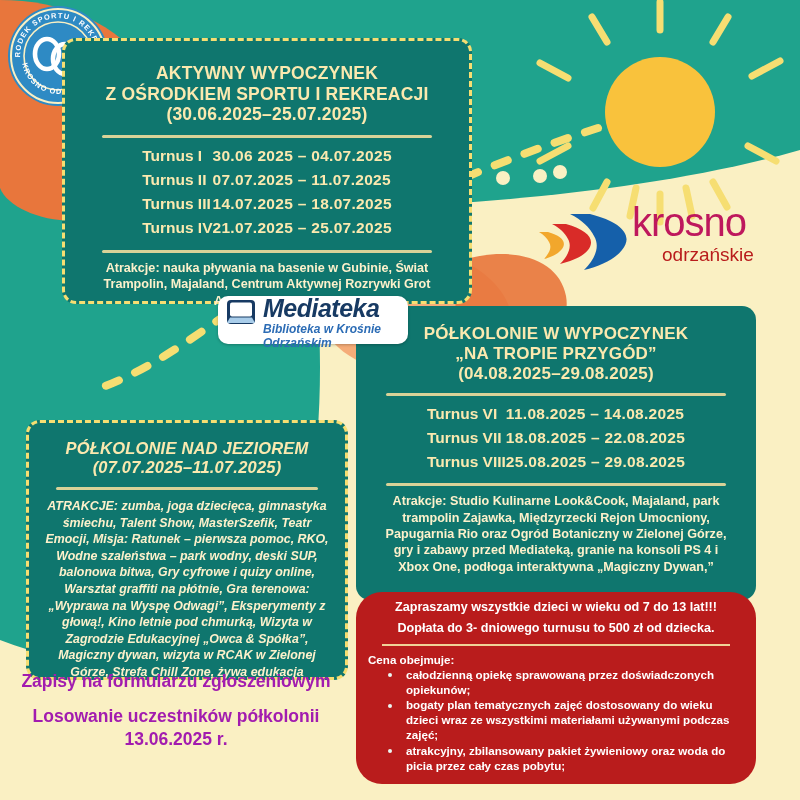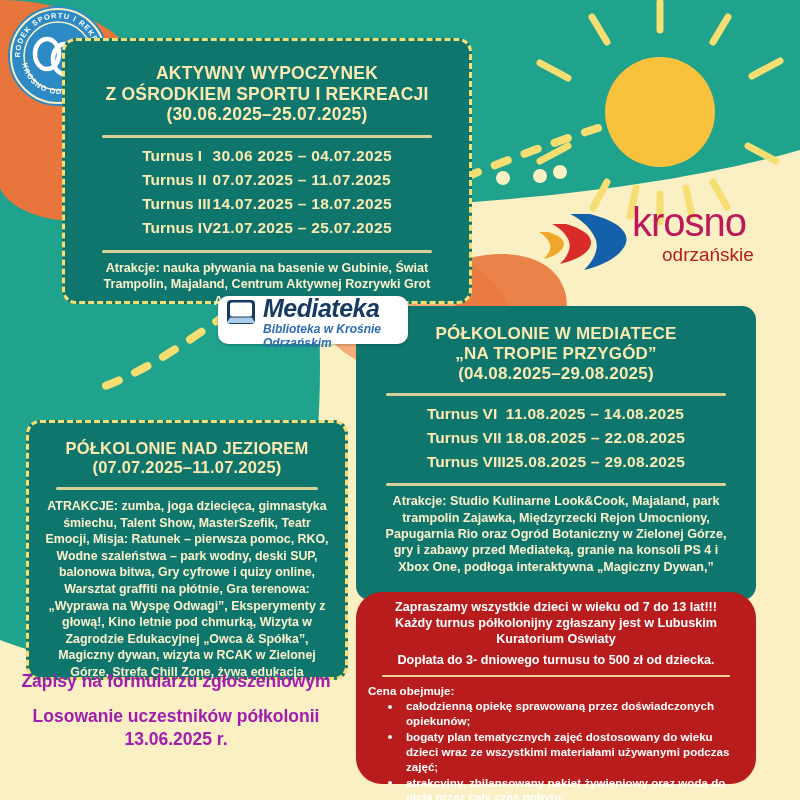--- a/index.html
+++ b/index.html
@@ -204,21 +204,21 @@
       <path d="M60,12 C92,20 104,34 92,48 C84,58 70,64 54,68 C66,56 70,44 64,34 C60,26 52,18 40,12 Z" fill="#1560AA"></path>
       <path d="M36,22 C58,28 66,38 58,48 C52,55 42,59 30,62 C39,53 42,44 38,37 C35,31 30,26 22,22 Z" fill="#D92B28"></path>
       <path d="M18,30 C32,34 37,40 32,47 C28,52 22,55 14,57 C20,50 22,45 19,40 C17,36 14,33 9,30 Z" fill="#F2A72C"></path>
     </svg>
     <div class="krosno-word" style="position:absolute;left:102px;top:2px;font-size:40px;">krosno</div>
     <div class="krosno-sub" style="position:absolute;left:132px;top:42px;font-size:19px;">odrzańskie</div>
   </div>
 
   <div class="card card-orange" style="left:356px;top:286px;width:400px;height:294px;padding:10px 8px 8px;">
     <div class="card-title" style="font-size:17px;margin-top:8px;">
-      <div>PÓŁKOLONIE W MEDIATECE</div>
+      <div>PÓŁKOLONIE W WYPOCZYNEK</div>
       <div>„NA TROPIE PRZYGÓD”</div>
       <div>(04.08.2025–29.08.2025)</div>
     </div>
     <div class="rule" style="width:340px;margin-top:9px;"></div>
     <table class="turnus" style="font-size:15.5px;margin-top:6px;">
       <tbody>
         <tr>
           <td class="tlabel">Turnus VI</td>
           <td class="tdate">11.08.2025 – 14.08.2025</td>
         </tr>
@@ -243,40 +243,39 @@
         <rect x="5" y="6.5" width="22" height="14" rx="2" fill="#FFFFFF"></rect>
         <path d="M5,21.5 H27 L30,27 H2 Z" fill="#A9CDEA"></path>
       </svg>
     </div>
     <div style="margin-left:4px;">
       <div class="med-word" style="font-size:25px;line-height:1;">Mediateka</div>
       <div class="med-sub" style="font-size:12px;margin-top:1px;">Biblioteka w Krośnie Odrzańskim</div>
     </div>
   </div>
 
-  <div class="card card-orange dashed" style="left:26px;top:400px;width:322px;height:260px;padding:8px 6px 6px;">
+  <div class="card card-orange dashed" style="left:26px;top:400px;width:322px;height:260px;padding:8px 6px 6px;font-style:italic;">
     <div class="card-title" style="font-size:16.5px;margin-top:8px;">
       <div>PÓŁKOLONIE NAD JEZIOREM</div>
       <div>(07.07.2025–11.07.2025)</div>
     </div>
     <div class="rule" style="width:262px;margin-top:9px;"></div>
     <div class="attr" style="font-size:12.4px;margin-top:8px;padding:0 10px;line-height:1.34;">ATRAKCJE: zumba, joga dziecięca, gimnastyka śmiechu, Talent Show, MasterSzefik, Teatr Emocji, Misja: Ratunek – pierwsza pomoc, RKO, Wodne szaleństwa – park wodny, deski SUP, balonowa bitwa, Gry cyfrowe i quizy online, Warsztat graffiti na płótnie, Gra terenowa: „Wyprawa na Wyspę Odwagi”, Eksperymenty z głową!, Kino letnie pod chmurką, Wizyta w Zagrodzie Edukacyjnej „Owca &amp; Spółka”, Magiczny dywan, wizyta w RCAK w Zielonej Górze, Strefa Chill Zone, żywa edukacja</div>
   </div>
 
   <div class="tealtext" style="left:0px;top:670px;width:352px;font-size:17.5px;">
     <div>Zapisy na formularzu zgłoszeniowym</div>
     <div style="height:12px;"></div>
     <div>Losowanie uczestników półkolonii</div>
     <div>13.06.2025 r.</div>
   </div>
 
   <div class="card card-teal" style="left:356px;top:592px;width:400px;height:192px;padding:8px 4px 6px;">
     <div style="font-size:12.6px;font-weight:bold;line-height:1.26;padding:0 12px;">
       <div>Zapraszamy wszystkie dzieci w wieku od 7 do 13 lat!!!</div>
-      <div>Każdy turnus półkolonijny zgłaszany jest w Lubuskim Kuratorium Oświaty</div>
       <div style="margin-top:5px;">Dopłata do 3- dniowego turnusu to 500 zł od dziecka.</div>
     </div>
     <div class="teal-rule"></div>
     <div class="price-head" style="font-size:11.6px;">Cena obejmuje:</div>
     <ul class="price" style="font-size:11.6px;margin-top:2px;">
       <li>całodzienną opiekę sprawowaną przez doświadczonych opiekunów;</li>
       <li>bogaty plan tematycznych zajęć dostosowany do wieku dzieci wraz ze wszystkimi materiałami używanymi podczas zajęć;</li>
       <li>atrakcyjny, zbilansowany pakiet żywieniowy oraz woda do picia przez cały czas pobytu;</li>
 
     </ul>

